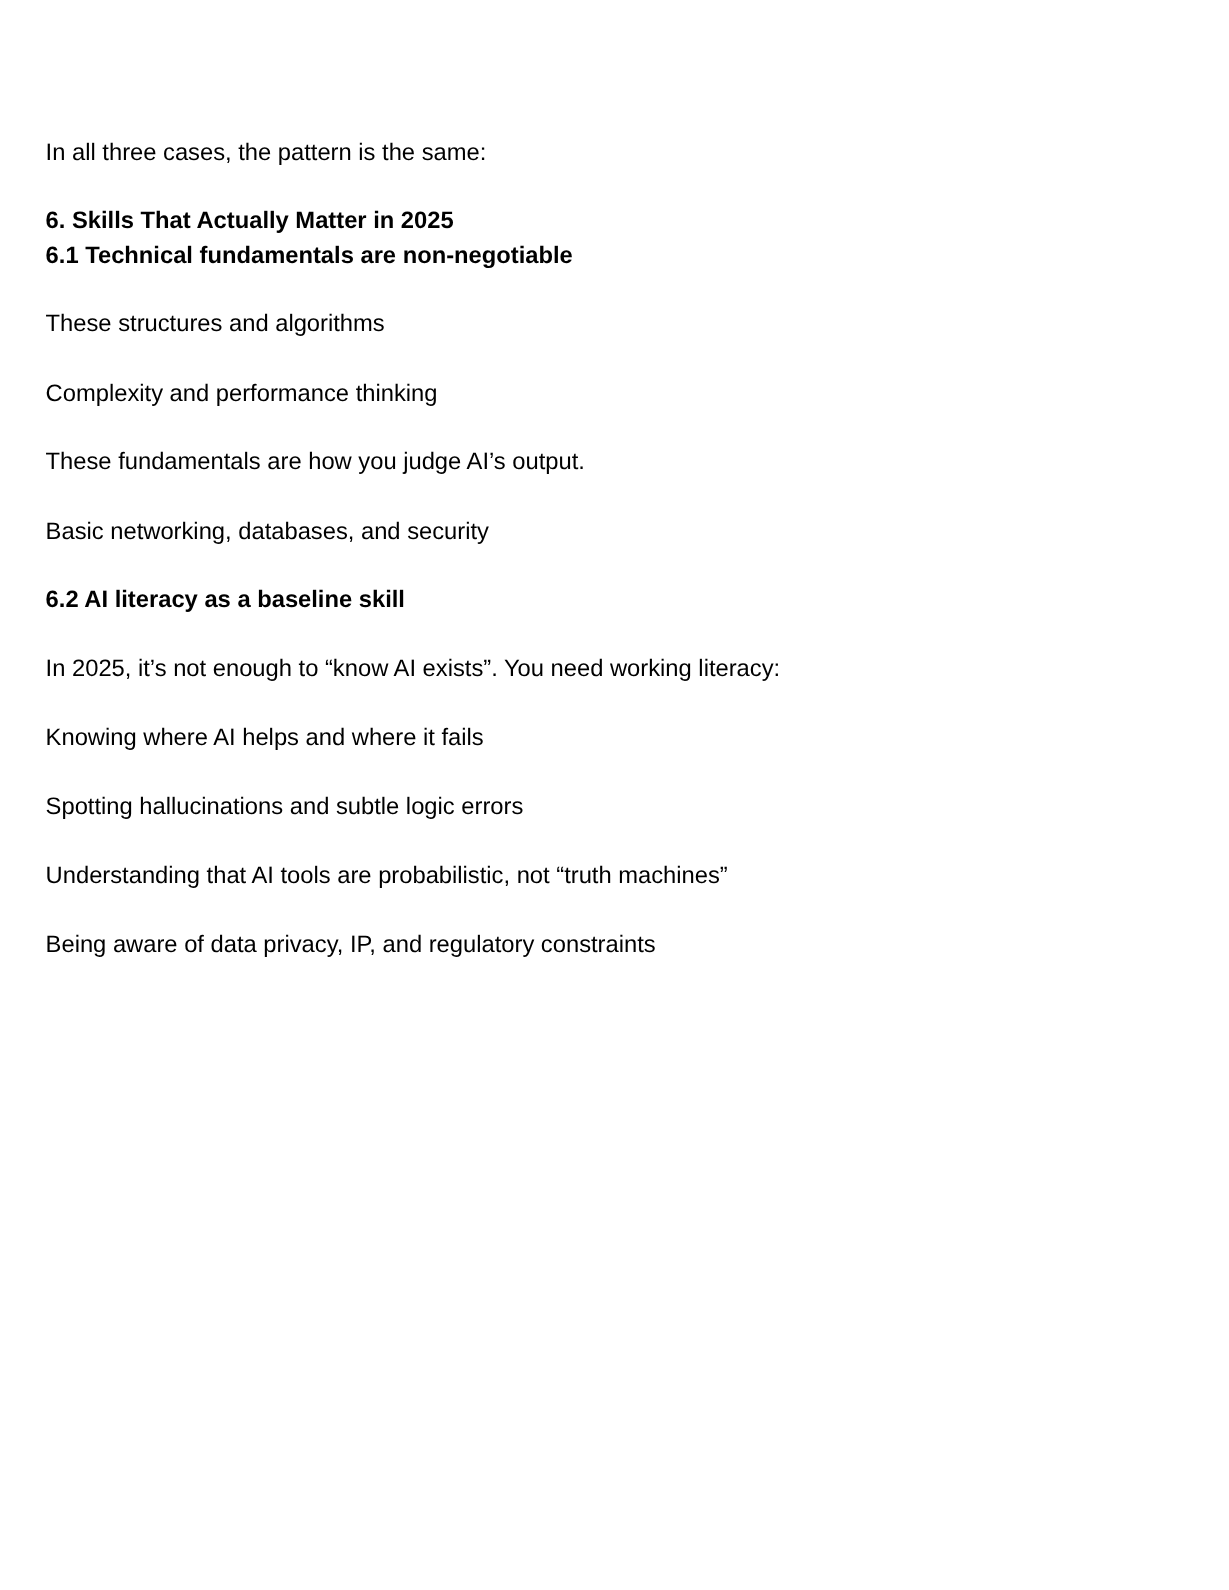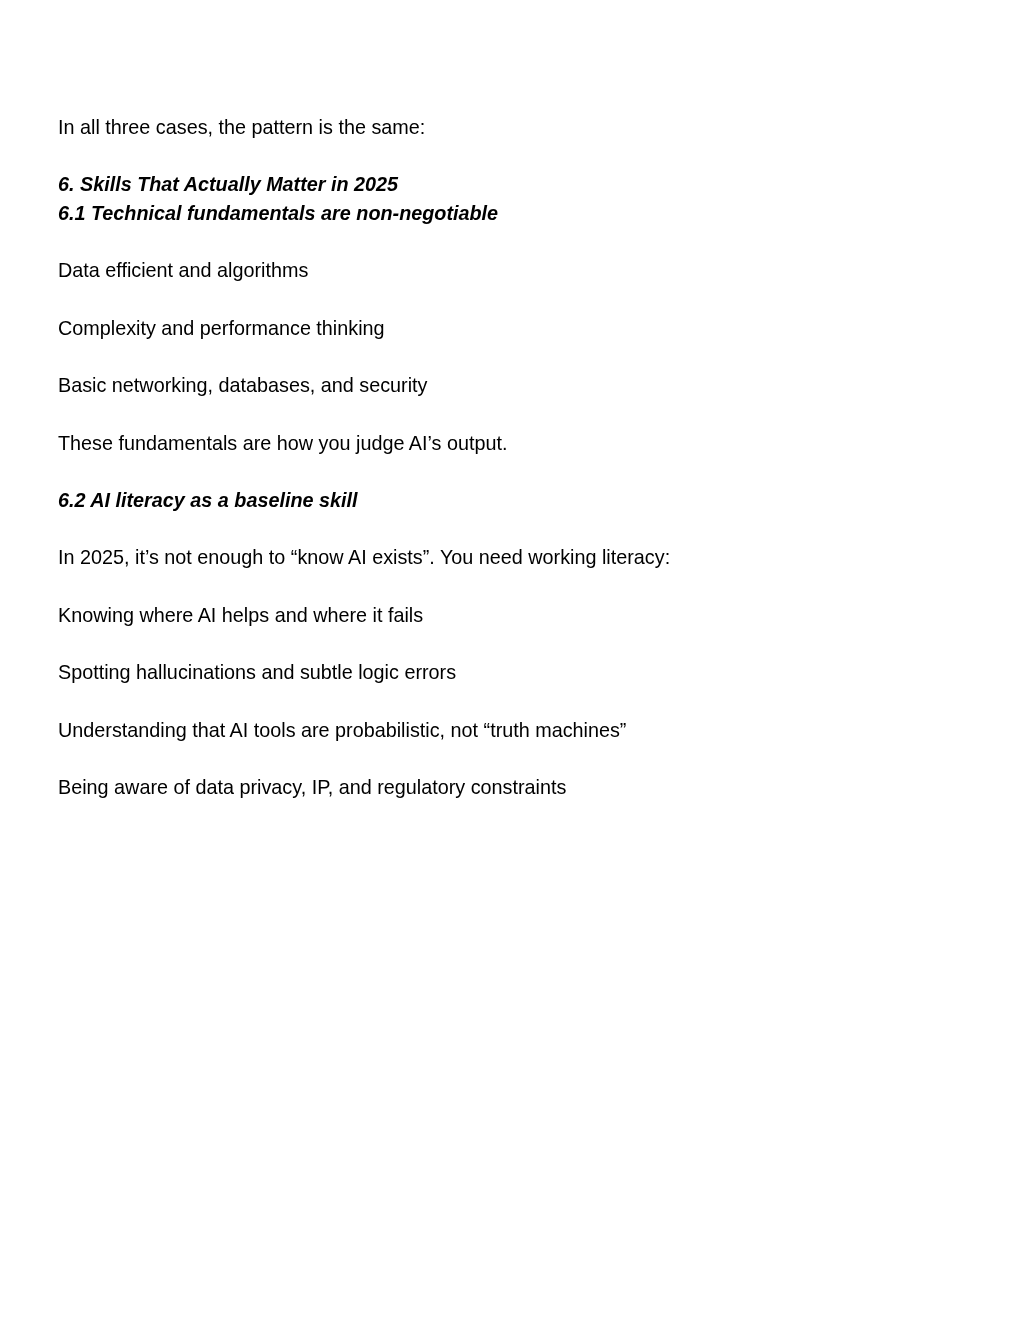--- a/index.html
+++ b/index.html
@@ -13,30 +13,28 @@
     font-family: "Liberation Sans", sans-serif;
     color: #000000;
     overflow: hidden;
   }
   .doc {
     box-sizing: border-box;
     width: 1000px;
     padding: 113px 38px 0 38px;
     font-size: 19.8px;
     line-height: 28.7px;
-    margin-left: 20px;
   }
   .para {
     margin: 0 0 28.7px 0;
     font-weight: 400;
   }
   .heading {
     margin: 0 0 28.7px 0;
     font-weight: 700;
-    font-style: italic;
   }
   .heading.tight {
     margin-bottom: 0;
   }
   .line {
     display: block;
   }
 </style>
 </head>
 <body>
@@ -51,35 +49,35 @@
   <p class="heading tight">
       <span class="line">6. Skills That Actually Matter in 2025</span>
     </p>
 
   <p class="heading">
       <span class="line">6.1 Technical fundamentals are non-negotiable</span>
     </p>
 
 
   <p class="para">
-      <span class="line">Data efficient and algorithms</span>
+      <span class="line">These structures and algorithms</span>
     </p>
 
   <p class="para">
       <span class="line">Complexity and performance thinking</span>
     </p>
 
 
 
   <p class="para">
-      <span class="line">Basic networking, databases, and security</span>
+      <span class="line">These fundamentals are how you judge AI’s output.</span>
     </p>
 
   <p class="para">
-      <span class="line">These fundamentals are how you judge AI’s output.</span>
+      <span class="line">Basic networking, databases, and security</span>
     </p>
 
   <p class="para">
     </p>
 
   <p class="heading">
       <span class="line">6.2 AI literacy as a baseline skill</span>
     </p>
 
   <p class="para">

